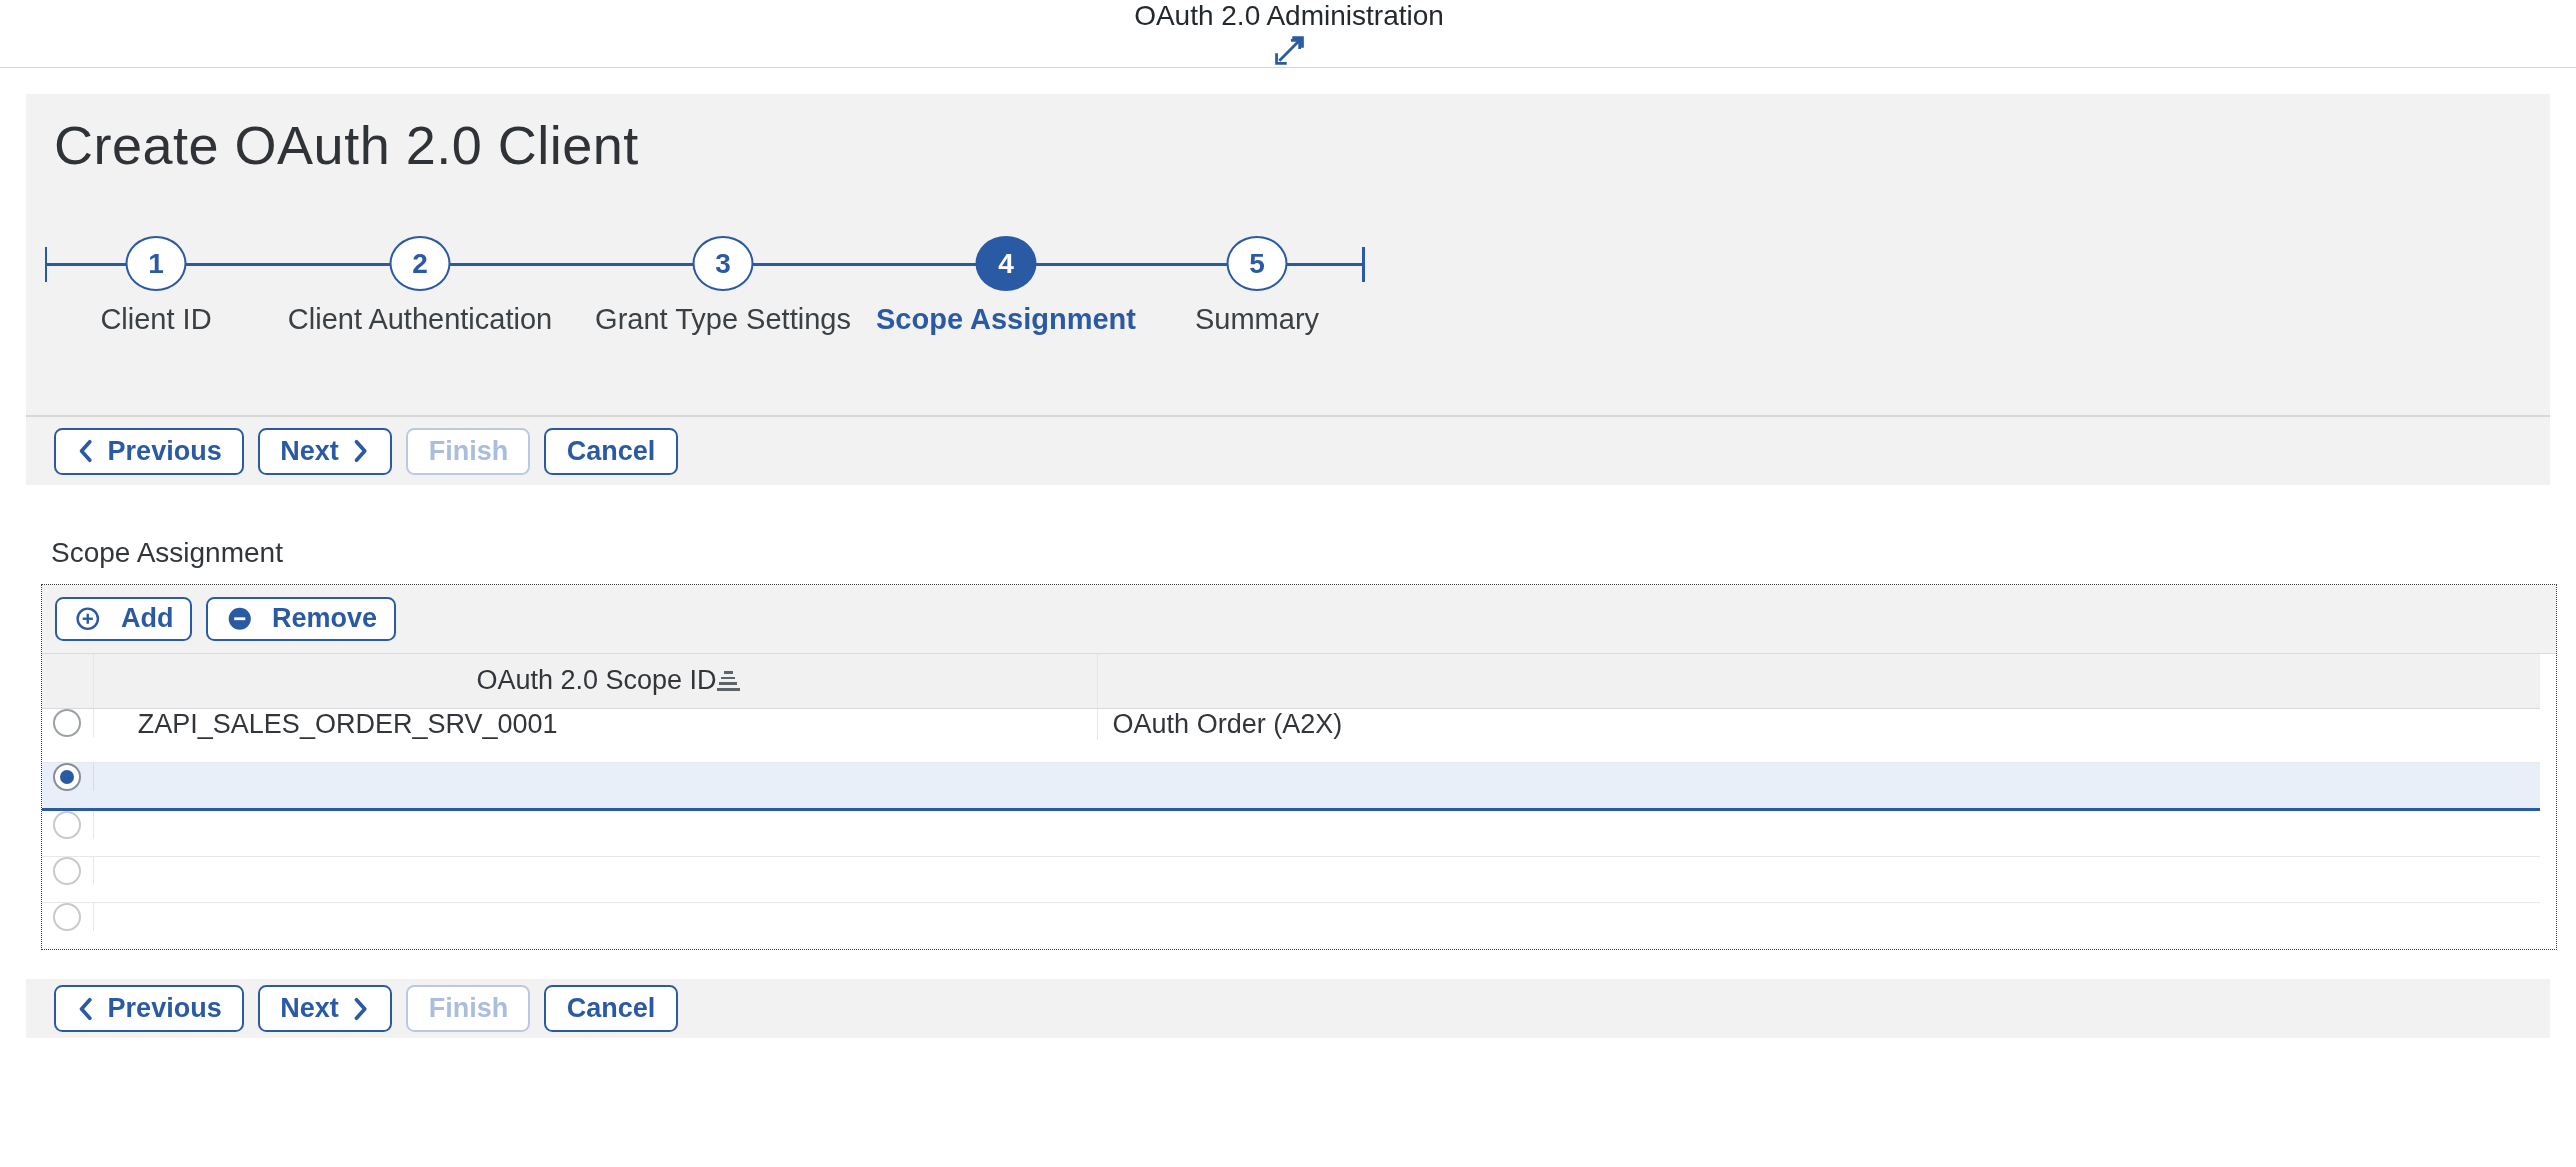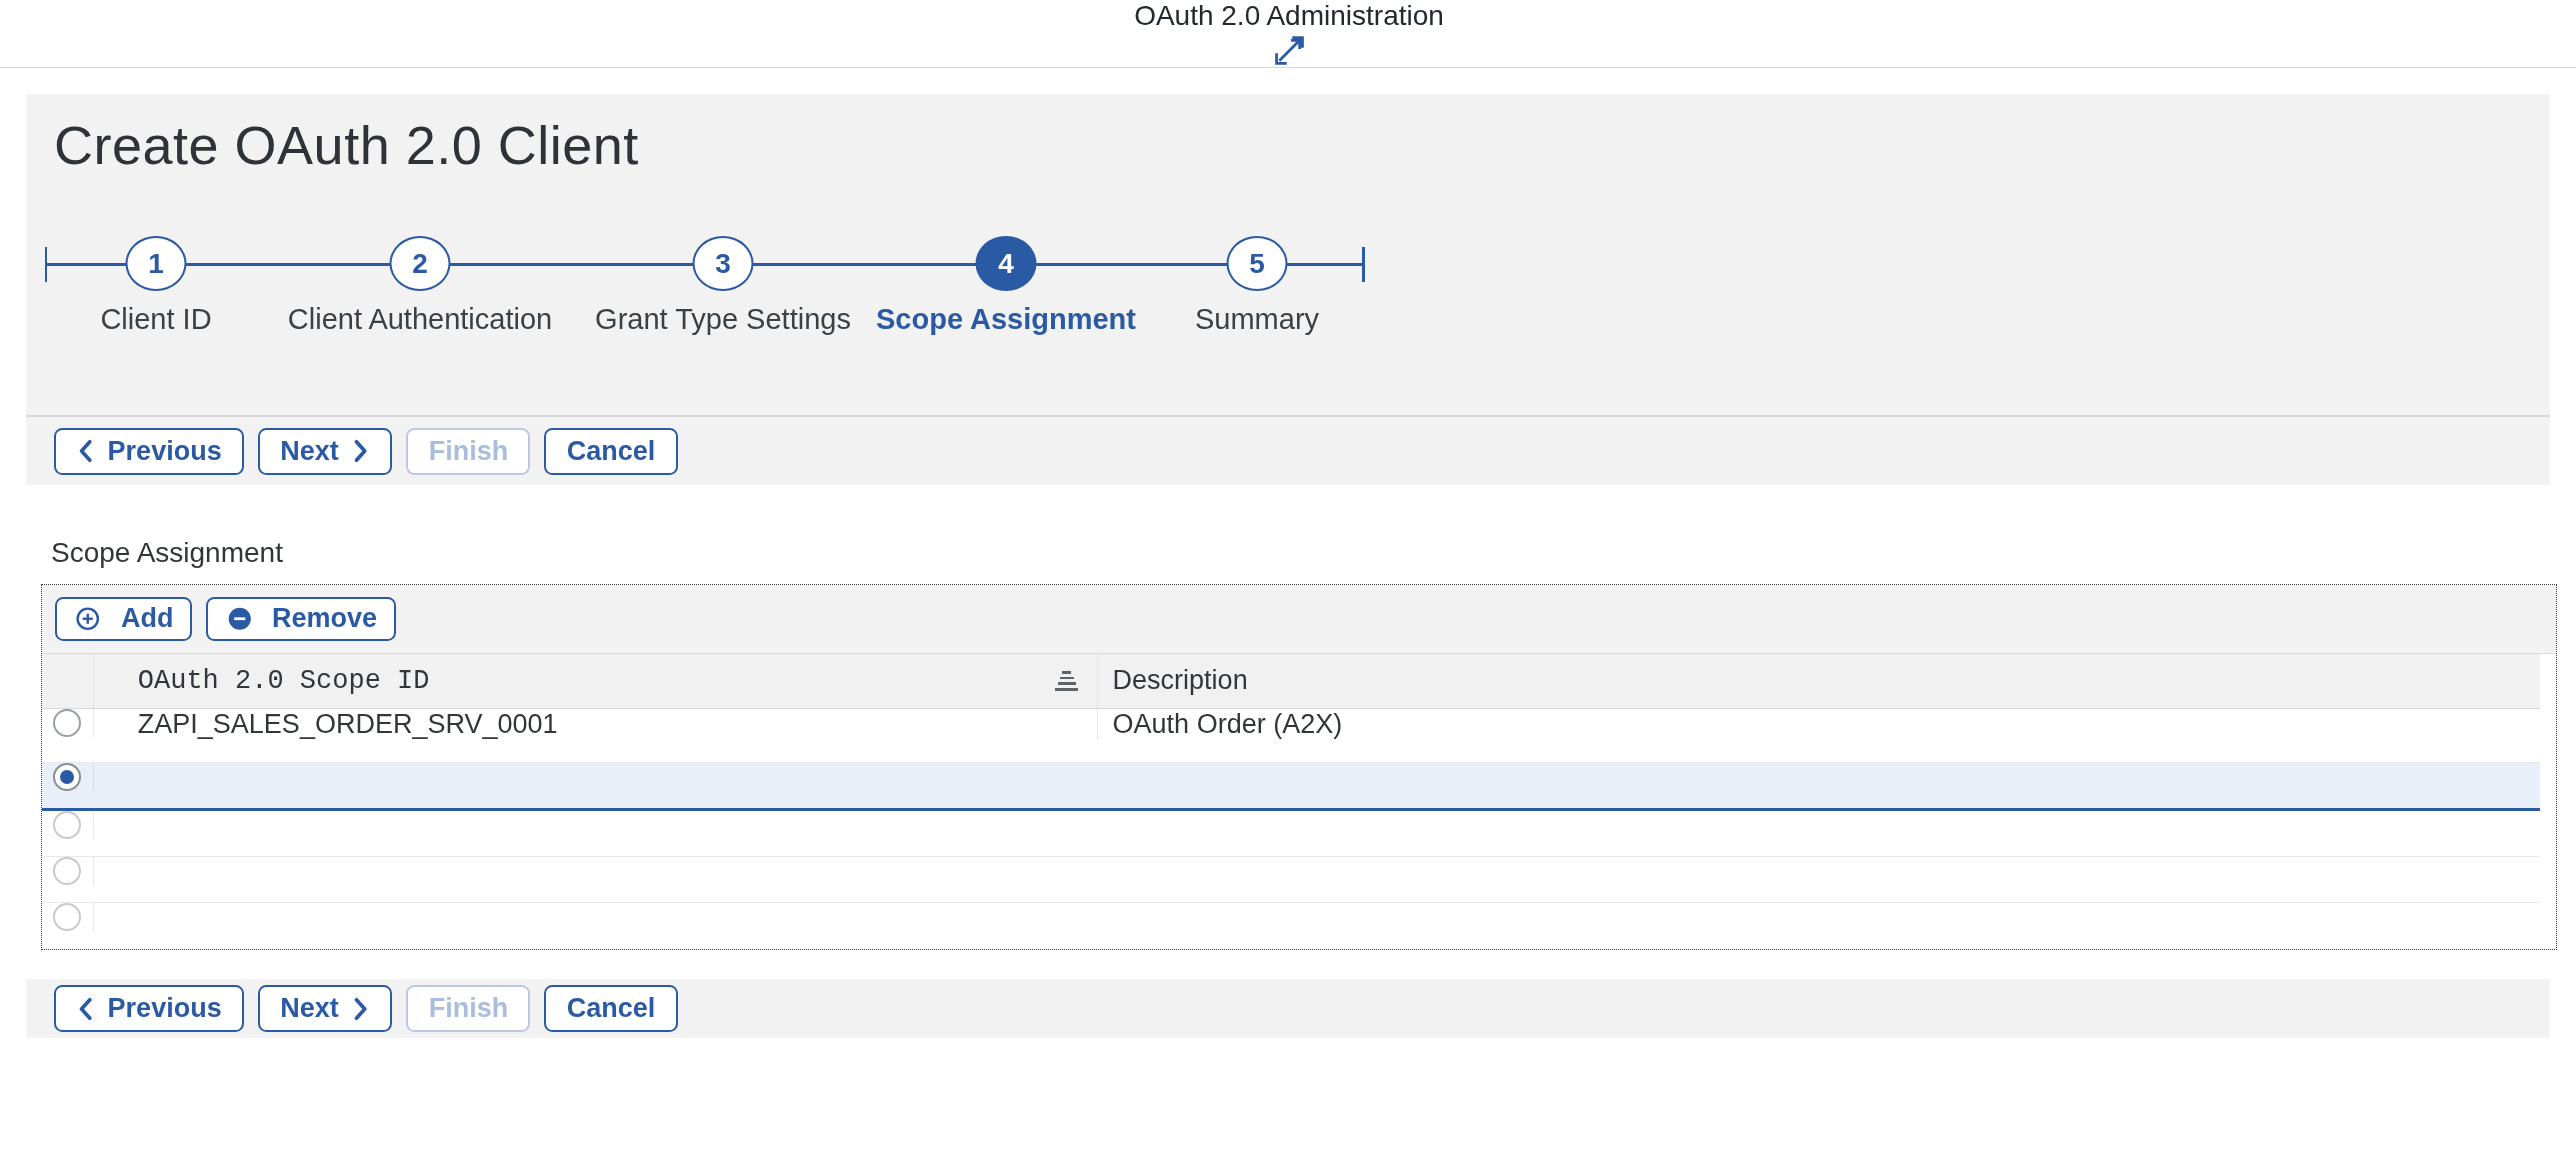--- a/index.html
+++ b/index.html
@@ -70,21 +70,21 @@
   }
   .trow{
     display:flex;align-items:flex-start;height:46px;background:#ffffff;
     border-bottom:1.8px solid #e8e8e8;margin-right:16.6px;font-size:27px;color:#32363a;cursor:pointer;
   }
   .trow.first{height:54px;}
   .trow.selected{height:48px;background:#e9eff8;border-bottom:3.7px solid #2b5aa5;}
   .radio-col{width:52px;min-width:52px;border-right:1.8px solid #e6e6e6;display:flex;align-items:center;justify-content:center;}
   .scope-col{width:1004px;min-width:1004px;border-right:1.8px solid #e6e6e6;display:flex;align-items:center;padding-left:44px;}
   .desc-col{flex:1;display:flex;align-items:center;padding-left:14.8px;}
-  .thead .scope-col{justify-content:space-between;padding-right:18.5px;font-family:Liberation Mono, monospace;}
+  .thead .scope-col{justify-content:center;padding-right:18.5px;}
   .trow.selected .radio-col,.trow.selected .scope-col{border-right-color:#d3dbe8;}
   
   .radio{
     width:28px;height:28px;border-radius:50%;background:#ffffff;
     border:2.3px solid #9aa0a7;display:flex;align-items:center;justify-content:center;cursor:pointer;
   }
   .radio.faint{border-color:#c6cacf;}
   .radio.checked{border-color:#878e95;}
   .radio.checked::after{content:"";width:14px;height:14px;border-radius:50%;background:#2b5aa5;}
   
@@ -204,23 +204,20 @@
           <div class="radio-col"></div>
           <div class="scope-col">
             <span>OAuth 2.0 Scope ID</span>
             <span class="sort-icon">
                 <i></i>
                 <i></i>
                 <i></i>
                 <i></i>
               </span>
           </div>
-          <div class="desc-col">
-            <span>Description</span>
-          </div>
         </div>
 
         <div class="trow first">
           <div class="radio-col">
             <span class="radio"></span>
           </div>
           <div class="scope-col">ZAPI_SALES_ORDER_SRV_0001</div>
           <div class="desc-col">OAuth Order (A2X)</div>
         </div>
 

